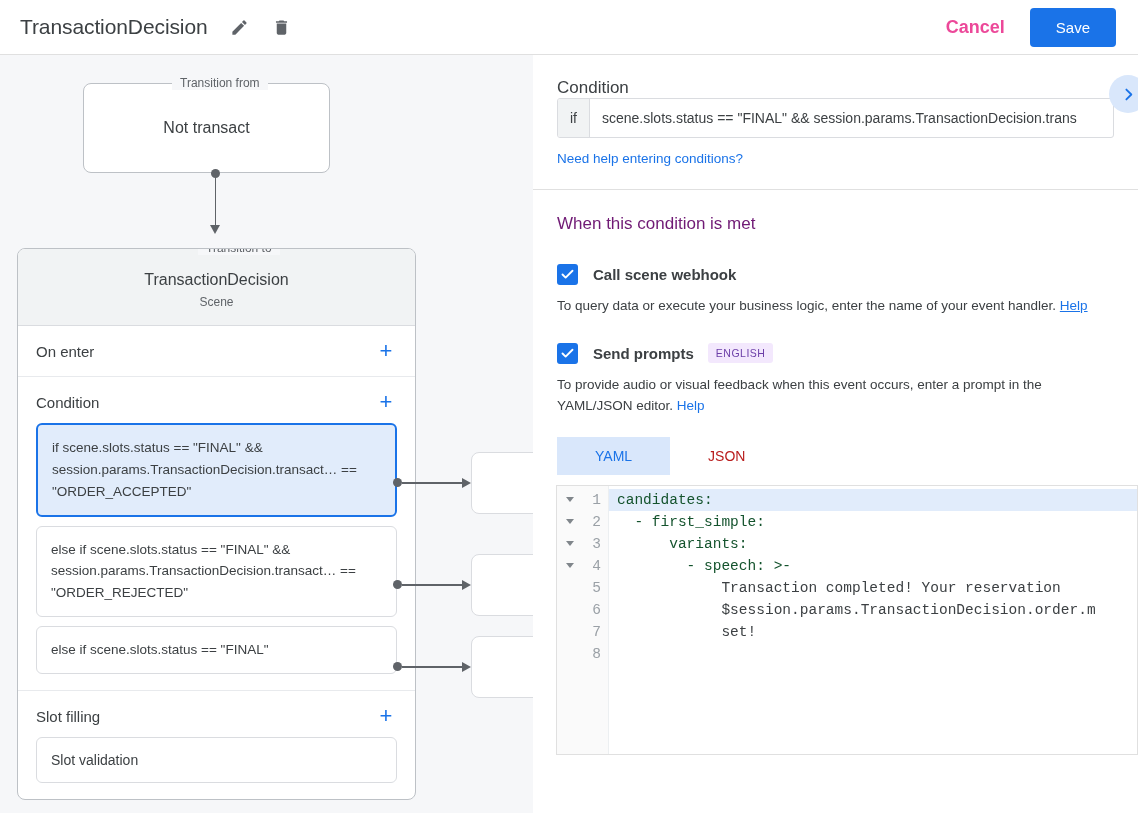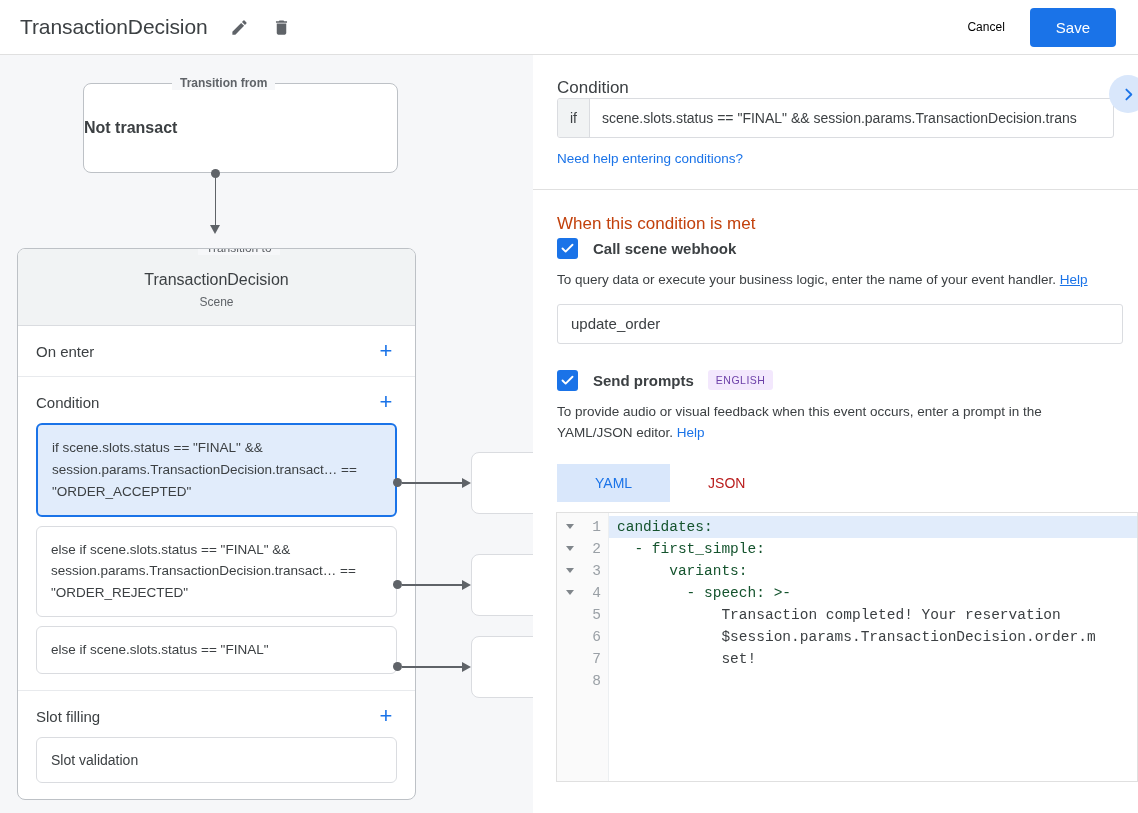--- a/index.html
+++ b/index.html
@@ -26,21 +26,21 @@
   }
   .icon-btn {
     width: 28px; height: 28px;
     display: inline-flex; align-items: center; justify-content: center;
     cursor: pointer;
   }
   .icon-btn.edit { margin-left: 18px; }
   .icon-btn.del  { margin-left: 14px; }
   .topbar-spacer { flex: 1; }
   .cancel-btn {
-    color: #000000; font-size: 12px; font-weight: 400;
+    color: #ec4899; font-size: 18px; font-weight: 700;
     padding: 9px 14px; cursor: pointer; background: none; border: none;
     font-family: inherit;
   }
   .save-btn {
     background: #1a73e8; color: #fff;
     font-size: 15px; font-weight: 500;
     border: none; border-radius: 4px;
     padding: 11px 26px;
     margin-left: 11px; margin-right: 22px;
     cursor: pointer;
@@ -65,22 +65,22 @@
     top: -8px;
     background: #f6f7f9;
     padding: 0 8px;
     font-size: 12px;
     color: #5f6368;
     white-space: nowrap;
   }
 
   
   #trans-from {
-    left: 83px; top: 28px; width: 315px; height: 90px;
-    display: flex; align-items: center;  font-weight: bold;
+    left: 83px; top: 28px; width: 247px; height: 90px;
+    display: flex; align-items: center; justify-content: center;
   }
   #trans-from .big { font-size: 16px; color: #3c4043; }
 
   
   .conn-dot {
     position: absolute; width: 9px; height: 9px;
     border-radius: 50%; background: #5f6368;
   }
   .vline {
     position: absolute; width: 1.5px; background: #5f6368;
@@ -229,21 +229,21 @@
     background: transparent;
     white-space: nowrap;
   }
   .helplink {
     display: inline-block;
     margin-top: 13px;
     color: #1a73e8; font-size: 13.5px; cursor: pointer;
   }
 
   .rp-met { padding-top: 24px; }
-  .rp-met-title { font-size: 17px; color: #c2410c; margin-bottom: 4px; }
+  .rp-met-title { font-size: 17px; color: #701a75; margin-bottom: 30px; }
 
   .cb-row { display: flex; align-items: center; }
   .checkbox {
     width: 21px; height: 21px;
     background: #1a73e8;
     border-radius: 3px;
     display: flex; align-items: center; justify-content: center;
     cursor: pointer;
     flex: none;
   }
@@ -451,21 +451,20 @@
         <svg width="15" height="15" viewBox="0 0 24 24" fill="none" stroke="#fff" stroke-width="3" stroke-linecap="round" stroke-linejoin="round">
           <polyline points="20 6 9 17 4 12"></polyline>
         </svg>
       </div>
       <span class="cb-label">Call scene webhook</span>
     </div>
     <div class="desc">
       <span>To query data or execute your business logic, enter the name of your event handler.</span>
       <a class="ul">Help</a>
     </div>
-    <input class="text-input" value="update_order" style="">
 
     <div class="spacer-24"></div>
 
     
     <div class="cb-row">
       <div class="checkbox">
         <svg width="15" height="15" viewBox="0 0 24 24" fill="none" stroke="#fff" stroke-width="3" stroke-linecap="round" stroke-linejoin="round">
           <polyline points="20 6 9 17 4 12"></polyline>
         </svg>
       </div>

